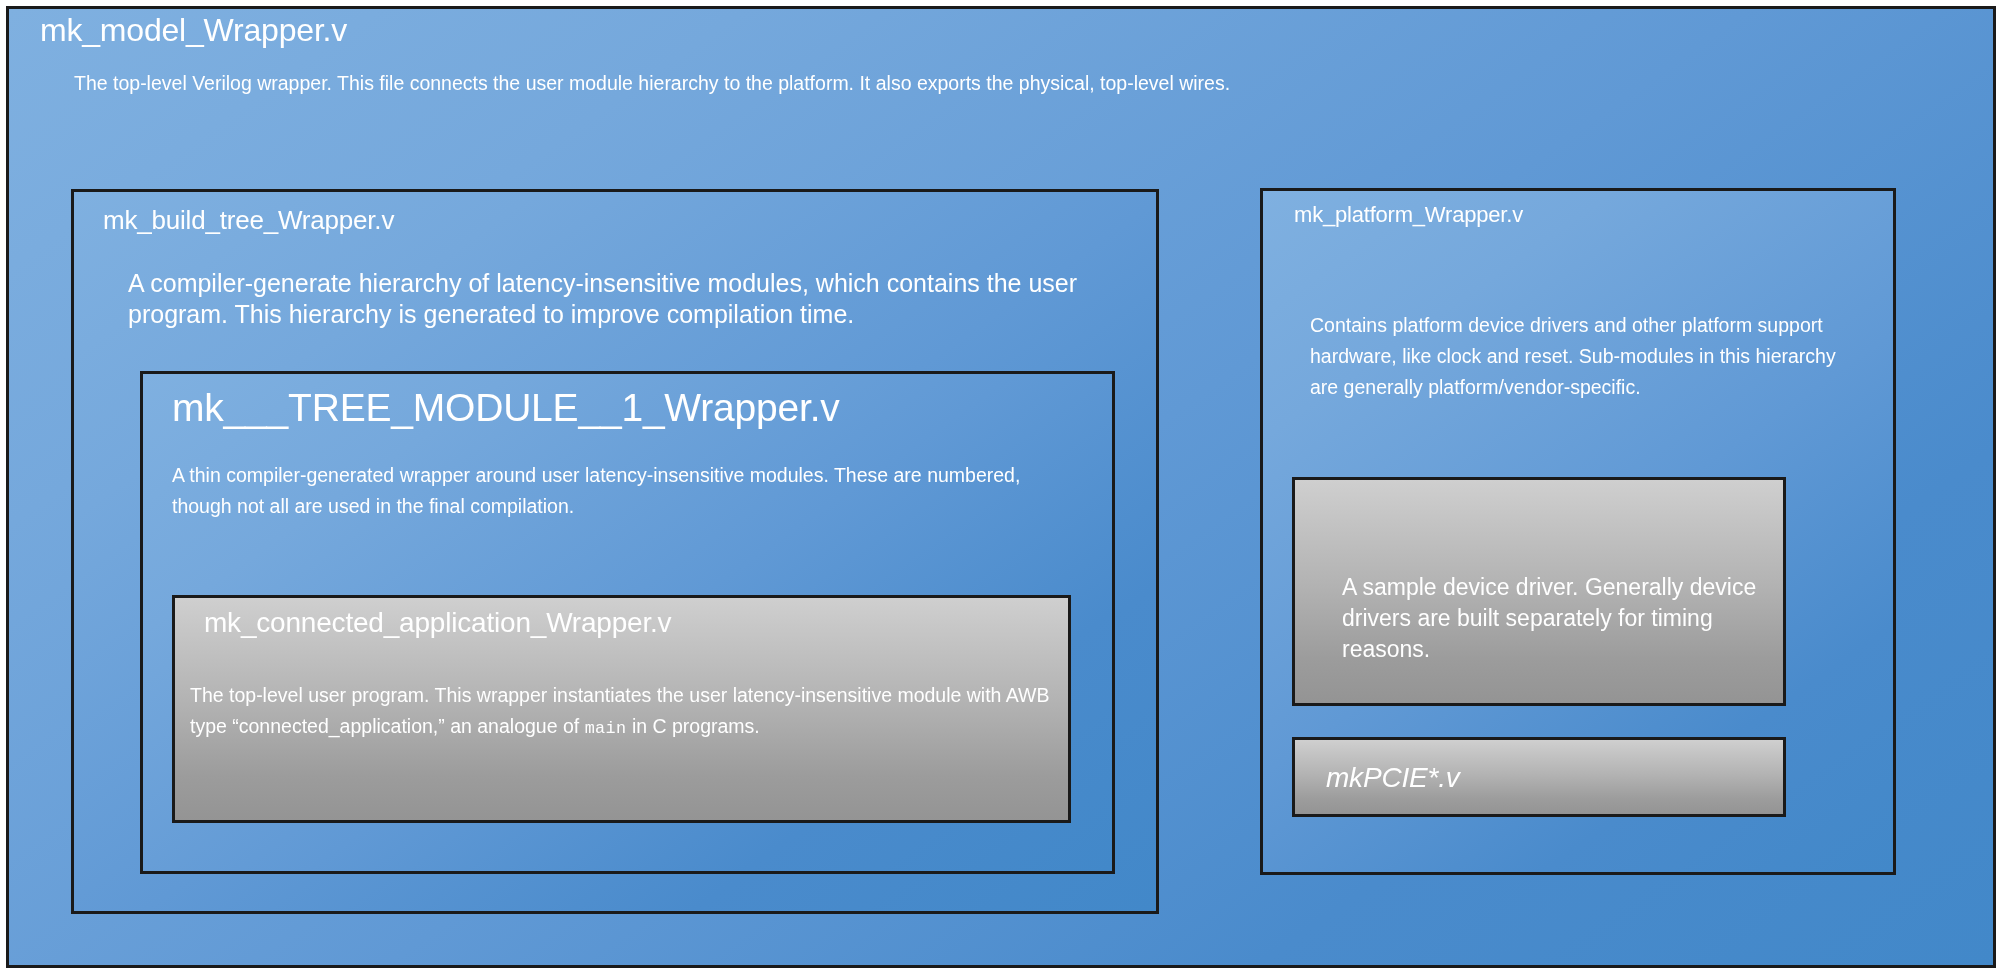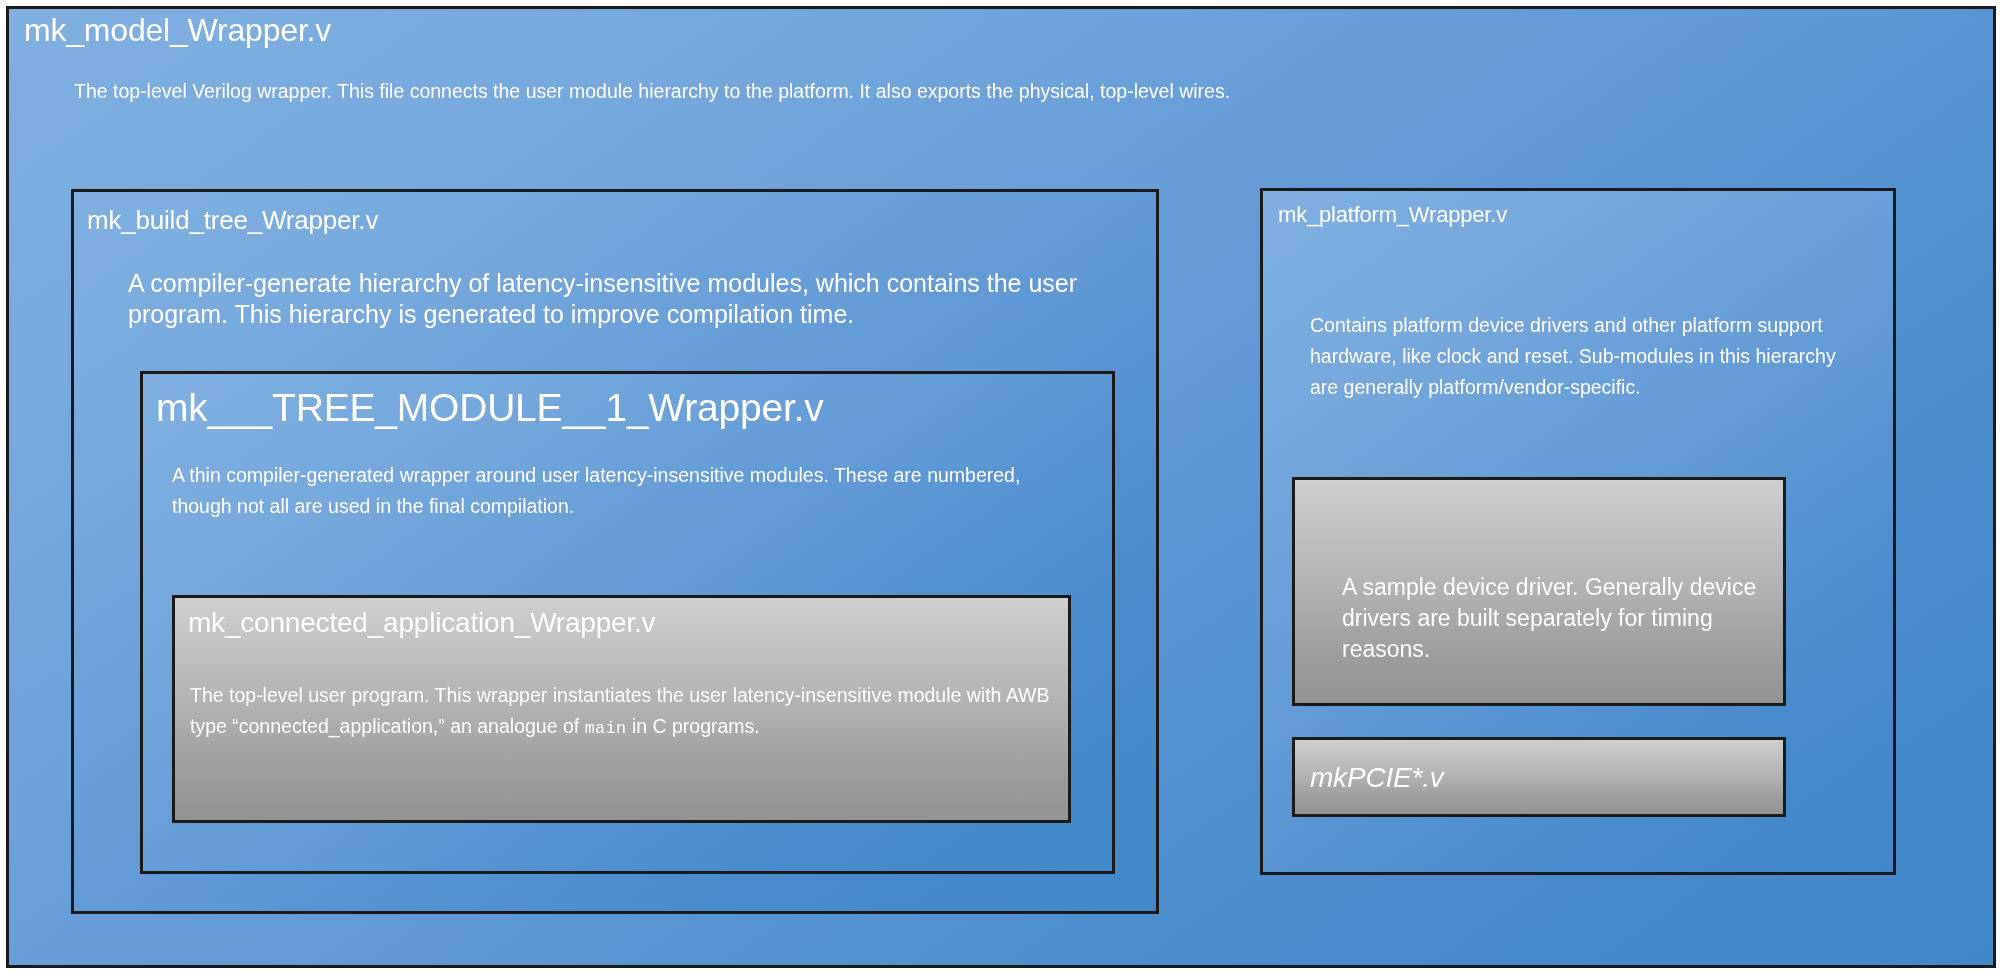--- a/index.html
+++ b/index.html
@@ -37,20 +37,21 @@
   }
 
   
   .title {
     position: absolute;
     color: #ffffff;
     font-weight: 400;
     letter-spacing: -0.2px;
     white-space: nowrap;
     font-family: "Liberation Sans", sans-serif;
+    margin-left: 16px;
   }
   .desc {
     position: absolute;
     color: #ffffff;
     font-weight: 400;
     font-family: "Liberation Sans", sans-serif;
   }
   .desc p { margin: 0; }
   code.mono {
     font-family: "Liberation Mono", "DejaVu Sans Mono", monospace;
@@ -59,21 +60,21 @@
     letter-spacing: 0.4px;
   }
 
   
   #root-box {
     left: 6px; top: 6px;
     width: 1990px; height: 962px;
     border-width: 3px;
   }
   #root-title  { left: 24px;  top: 12px;  font-size: 32px; }
-  #root-desc   { left: 74px;  top: 78px;  width: 1760px; font-size: 19.5px; line-height: 27px; }
+  #root-desc   { left: 74px;  top: 70px;  width: 1760px; font-size: 19.5px; line-height: 27px; }
 
   
   #build-tree-box {
     left: 71px; top: 189px;
     width: 1088px; height: 725px;
     border-width: 3px;
   }
   #build-tree-title { left: 87px;  top: 205px; font-size: 26px; }
   #build-tree-desc  { left: 128px; top: 268px; width: 960px; font-size: 25px; line-height: 31px; }
 

